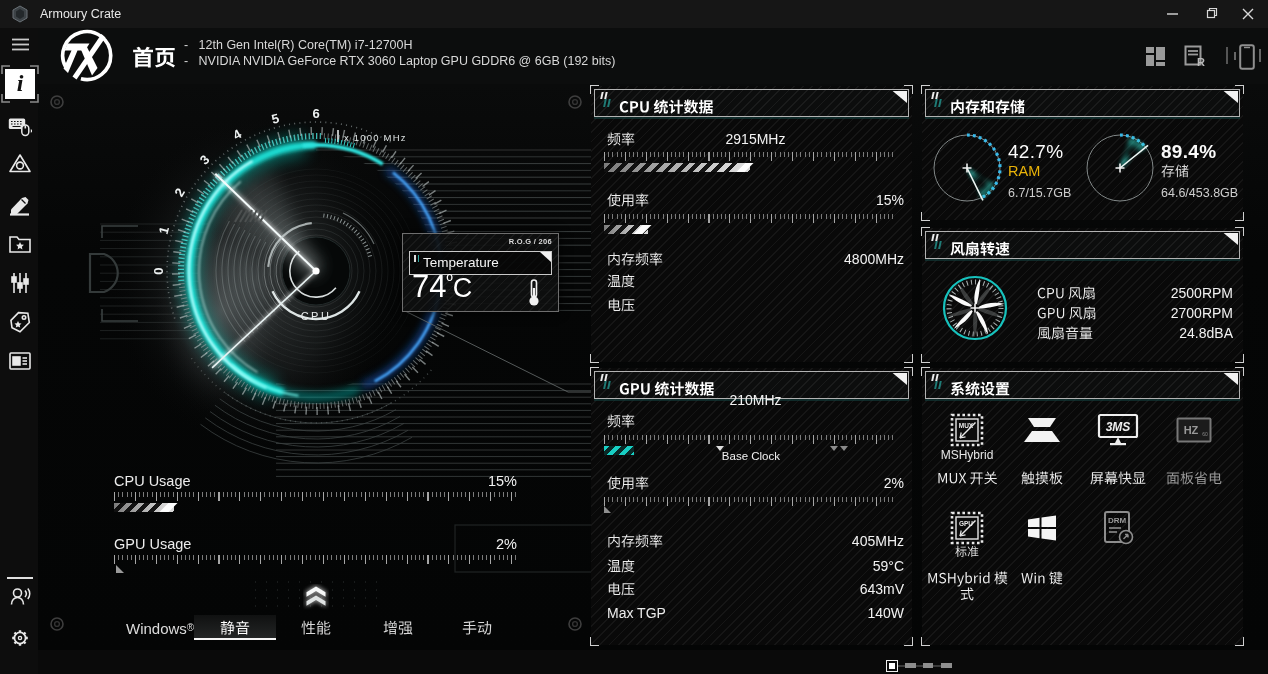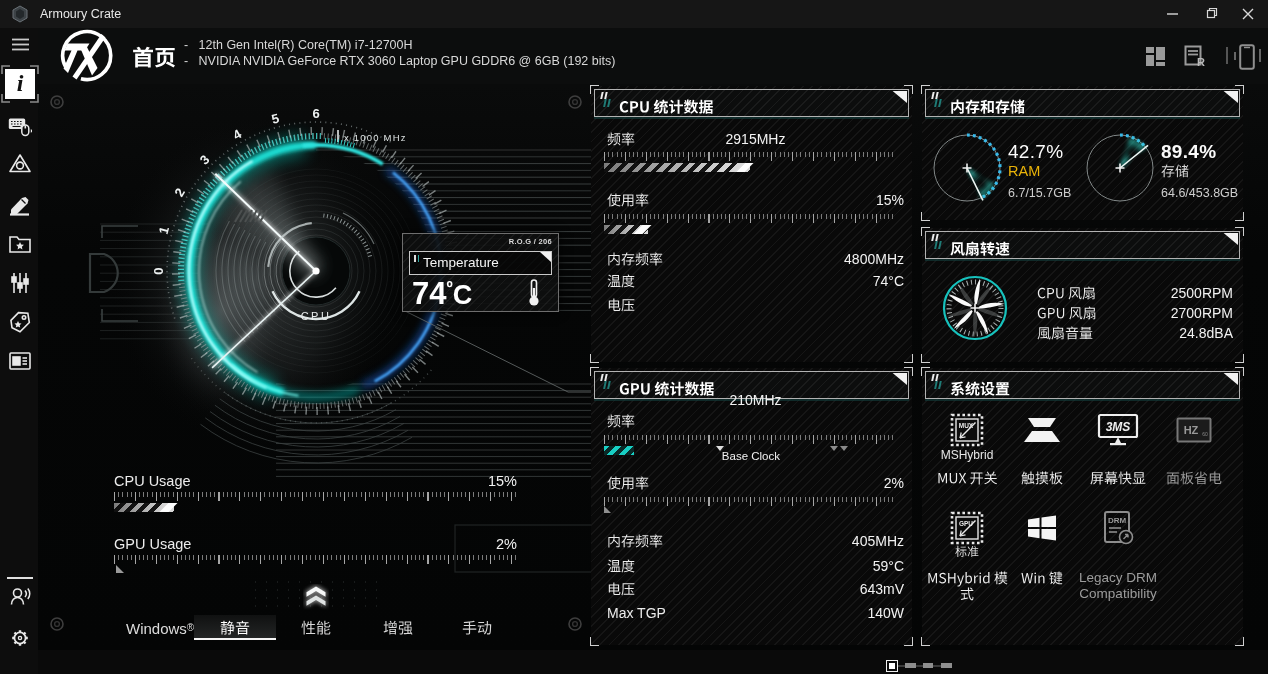--- a/index.html
+++ b/index.html
@@ -218,21 +218,21 @@
 </svg>
 <div class="abs hatch" style="left:402px;top:233px;width:157px;height:79px;
  background-color:rgba(14,15,15,0.93);border:1px solid #6e6e6e;box-shadow:0 0 10px rgba(0,0,0,0.8)">
  <div class="abs" style="right:6px;top:3px;font-size:7.5px;color:#dcdcdc;letter-spacing:0.3px;font-weight:bold">R.O.G / 206</div>
  <div class="abs" style="left:6px;top:17px;width:143px;height:24px;border:1px solid #c9c9c9;background:rgba(4,5,5,0.65)">
    <div class="abs" style="left:4px;top:3px;width:1.8px;height:7px;background:#ddd"></div>
    <div class="abs" style="left:7.5px;top:3px;width:1.8px;height:7px;background:#2ea8a0"></div>
    <div class="abs" style="left:13px;top:3px;font-size:13.5px;color:#f5f5f5">Temperature</div>
    <div class="abs" style="right:0;top:0;width:11px;height:10px;background:#f2f2f2;clip-path:polygon(100% 0,0 0,100% 100%)"></div>
  </div>
- <div class="abs" style="left:9px;top:42px;font-size:31px;font-weight:bold;color:#fff;letter-spacing:0">74<span style="font-size:17px;vertical-align:10px">º</span><span style="font-size:27px">C</span></div>
+ <div class="abs" style="left:9px;top:35px;font-size:31px;font-weight:normal;color:#fff;letter-spacing:0">74<span style="font-size:17px;vertical-align:10px">º</span><span style="font-size:27px">C</span></div>
  <svg class="abs" style="left:122px;top:44px" width="18" height="30" viewBox="0 0 18 30">
    <rect x="6.5" y="2" width="5" height="17" rx="2.5" fill="none" stroke="#f0f0f0" stroke-width="1.6"></rect>
    <circle cx="9" cy="23" r="4.6" fill="#f0f0f0"></circle>
         <rect x="7.9" y="10" width="2.2" height="11" fill="#f0f0f0"></rect>
  </svg>
 </div>
 <div class="lab" style="left:114px;top:473px;font-size:14.5px">CPU Usage</div>
     <div class="val" style="left:114px;top:473px;width:403px;text-align:right;font-size:14.5px">15%</div>
     <div class="ruler" style="left:114px;top:492px;width:403px"></div>
     <div class="hbar" style="left:114px;top:503px;width:60px">
@@ -367,21 +367,20 @@
     <div class="hbar" style="left:604px;top:225px;width:44px">
       <span class="tip"></span>
     </div>
 <svg class="z" style="position:absolute;left:607px;top:248.2px;width:56px;height:16.2px;color:#ececec;" viewBox="0 0 56 16.2">
       <path fill="currentColor" d="M1.4 6.9V17.4H2.4V7.9H6.5C6.4 9.8 5.9 12.1 2.8 13.7C3 13.9 3.4 14.3 3.5 14.5C5.4 13.4 6.4 12.1 7 10.8C8.3 11.9 9.7 13.4 10.4 14.3L11.3 13.7C10.4 12.6 8.7 11 7.3 9.7C7.4 9.1 7.5 8.5 7.5 7.9H11.6V16C11.6 16.2 11.5 16.3 11.3 16.3C11 16.3 10 16.3 9 16.3C9.2 16.6 9.4 17.1 9.4 17.3C10.7 17.3 11.5 17.3 12 17.2C12.5 17 12.6 16.7 12.6 16V6.9H7.5V4.5H6.5V6.9ZM22.6 11.4V12.5H18.7V13.5H22.6V16.1C22.6 16.3 22.5 16.4 22.3 16.4C22 16.4 21.2 16.4 20.3 16.4C20.4 16.6 20.6 17.1 20.6 17.3C21.8 17.3 22.6 17.3 23.1 17.2C23.5 17 23.6 16.7 23.6 16.1V13.5H27.4V12.5H23.6V11.7C24.7 11.1 25.8 10.2 26.5 9.4L25.8 8.8L25.6 8.9H19.9V9.9H24.7C24.1 10.4 23.3 11 22.6 11.4ZM19.4 4.5C19.2 5.1 19 5.7 18.8 6.3H14.9V7.3H18.4C17.4 9.3 16.1 11.1 14.4 12.3C14.6 12.5 14.9 12.9 15 13.2C15.6 12.8 16.1 12.3 16.6 11.8V17.3H17.7V10.5C18.4 9.5 19 8.4 19.5 7.3H27.1V6.3H19.9C20.1 5.8 20.3 5.3 20.5 4.7ZM37.8 9.2C37.8 14.1 37.6 15.7 34.2 16.7C34.4 16.8 34.7 17.2 34.8 17.4C38.4 16.4 38.7 14.4 38.7 9.2ZM38.2 15.1C39.1 15.8 40.3 16.8 40.9 17.4L41.6 16.7C41 16.1 39.7 15.1 38.8 14.5ZM34 10.8C33.3 13.7 31.7 15.7 28.7 16.6C28.9 16.8 29.1 17.1 29.2 17.4C32.4 16.3 34.1 14.2 34.9 11ZM29.9 10.7C29.6 11.7 29.1 12.8 28.5 13.5C28.8 13.6 29.1 13.8 29.3 14C29.9 13.2 30.4 12 30.7 10.9ZM35.6 7.7V14.3H36.5V8.5H40V14.3H40.9V7.7H38.4L38.9 6.2H41.3V5.3H35.3V6.2H37.9C37.8 6.7 37.6 7.3 37.4 7.7ZM29.6 5.7V8.8H28.5V9.8H31.5V14H32.4V9.8H35V8.8H32.7V7.1H34.7V6.2H32.7V4.5H31.7V8.8H30.5V5.7ZM53.6 7.2C53.1 7.8 52.2 8.6 51.6 9L52.4 9.5C53 9.1 53.8 8.4 54.5 7.8ZM42.8 11.5 43.3 12.4C44.2 11.9 45.4 11.3 46.5 10.7L46.3 9.9C45 10.5 43.7 11.2 42.8 11.5ZM43.2 7.9C43.9 8.3 44.9 9 45.3 9.5L46.1 8.9C45.6 8.4 44.7 7.7 43.9 7.3ZM51.5 10.5C52.4 11.1 53.6 12 54.2 12.5L55 11.9C54.4 11.3 53.2 10.5 52.2 10ZM42.7 13.4V14.4H48.4V17.4H49.6V14.4H55.3V13.4H49.6V12.3H48.4V13.4ZM48.1 4.6C48.3 5 48.6 5.4 48.7 5.7H43V6.7H48.1C47.7 7.4 47.2 8 47.1 8.1C46.8 8.4 46.6 8.5 46.4 8.6C46.5 8.8 46.7 9.3 46.7 9.5C46.9 9.4 47.2 9.3 48.9 9.2C48.2 9.9 47.6 10.4 47.3 10.7C46.8 11 46.5 11.3 46.2 11.4C46.3 11.6 46.4 12.1 46.5 12.3C46.7 12.1 47.2 12.1 50.9 11.7C51.1 12 51.2 12.2 51.3 12.5L52.1 12.1C51.8 11.4 51.1 10.4 50.5 9.7L49.7 10C50 10.3 50.2 10.6 50.4 10.9L47.9 11.1C49.2 10.2 50.4 8.9 51.5 7.6L50.7 7.1C50.4 7.5 50 7.9 49.7 8.3L47.9 8.4C48.4 7.9 48.8 7.3 49.2 6.7H55.2V5.7H50C49.8 5.3 49.4 4.8 49.1 4.4Z"></path>
     </svg>
     <div class="val" style="left:607px;top:251px;width:297px;text-align:right">4800MHz</div>
 <svg class="z" style="position:absolute;left:607px;top:270.2px;width:28px;height:16.2px;color:#ececec;" viewBox="0 0 28 16.2">
       <path fill="currentColor" d="M6.2 8.2H11V9.6H6.2ZM6.2 6H11V7.3H6.2ZM5.2 5.1V10.5H12V5.1ZM1.4 5.4C2.3 5.8 3.4 6.4 3.9 6.9L4.5 6.1C3.9 5.6 2.8 5 1.9 4.6ZM0.5 9.2C1.4 9.6 2.6 10.3 3.1 10.7L3.7 9.9C3.1 9.4 2 8.8 1.1 8.5ZM0.9 16.5 1.8 17.1C2.6 15.8 3.5 14.1 4.2 12.6L3.4 12C2.7 13.5 1.6 15.4 0.9 16.5ZM3.6 16V17H13.5V16H12.5V11.6H4.8V16ZM5.7 16V12.6H7.1V16ZM7.9 16V12.6H9.3V16ZM10.1 16V12.6H11.5V16ZM19.4 7.2V8.4H17.1V9.3H19.4V11.6H24.9V9.3H27.1V8.4H24.9V7.2H23.8V8.4H20.4V7.2ZM23.8 9.3V10.8H20.4V9.3ZM24.6 13.4C24 14.1 23.1 14.7 22.1 15.1C21.1 14.7 20.3 14.1 19.7 13.4ZM17.3 12.5V13.4H19.2L18.7 13.6C19.3 14.4 20 15 21 15.6C19.6 16 18.2 16.3 16.7 16.4C16.8 16.6 17 17 17.1 17.3C18.9 17.1 20.6 16.7 22.1 16.1C23.5 16.8 25.1 17.1 26.9 17.4C27 17.1 27.2 16.7 27.5 16.4C25.9 16.3 24.5 16 23.2 15.6C24.5 14.9 25.5 14 26.1 12.8L25.5 12.5L25.3 12.5ZM20.6 4.7C20.8 5 21 5.5 21.2 5.9H15.8V9.7C15.8 11.8 15.7 14.8 14.5 16.9C14.8 17 15.2 17.2 15.5 17.4C16.6 15.1 16.8 11.9 16.8 9.7V6.9H27.3V5.9H22.4C22.2 5.4 21.9 4.9 21.7 4.4Z"></path>
     </svg>
-    <div class="val" style="left:607px;top:273px;width:297px;text-align:right">74°C</div>
 <svg class="z" style="position:absolute;left:607px;top:294.2px;width:28px;height:16.2px;color:#ececec;" viewBox="0 0 28 16.2">
       <path fill="currentColor" d="M6.3 10.5V12.5H2.9V10.5ZM7.4 10.5H11V12.5H7.4ZM6.3 9.5H2.9V7.5H6.3ZM7.4 9.5V7.5H11V9.5ZM1.8 6.5V14.4H2.9V13.6H6.3V15C6.3 16.7 6.8 17.1 8.4 17.1C8.7 17.1 11.1 17.1 11.5 17.1C13 17.1 13.3 16.4 13.5 14.3C13.1 14.2 12.7 14 12.4 13.8C12.3 15.6 12.2 16.1 11.4 16.1C10.9 16.1 8.8 16.1 8.4 16.1C7.6 16.1 7.4 15.9 7.4 15.1V13.6H12.1V6.5H7.4V4.5H6.3V6.5ZM23.6 12.4C24.3 13.1 25.2 14 25.6 14.7L26.4 14.1C26 13.5 25.1 12.6 24.3 11.9ZM15.6 5.2V9.7C15.6 11.8 15.5 14.7 14.4 16.8C14.7 16.9 15.1 17.2 15.3 17.4C16.4 15.2 16.6 11.9 16.6 9.7V6.2H27.4V5.2ZM21.4 6.9V9.9H17.6V10.9H21.4V15.8H16.7V16.8H27.3V15.8H22.5V10.9H26.7V9.9H22.5V6.9Z"></path>
     </svg>
 <svg class="z" style="position:absolute;left:607px;top:410.2px;width:28px;height:16.2px;color:#ececec;" viewBox="0 0 28 16.2">
       <path fill="currentColor" d="M9.8 9.2C9.8 14.1 9.6 15.7 6.2 16.7C6.4 16.8 6.7 17.2 6.8 17.4C10.4 16.4 10.7 14.4 10.7 9.2ZM10.2 15.1C11.1 15.8 12.3 16.8 12.9 17.4L13.6 16.7C13 16.1 11.7 15.1 10.8 14.5ZM6 10.8C5.3 13.7 3.7 15.7 0.7 16.6C0.9 16.8 1.1 17.1 1.2 17.4C4.4 16.3 6.1 14.2 6.9 11ZM1.9 10.7C1.6 11.7 1.1 12.8 0.5 13.5C0.8 13.6 1.1 13.8 1.3 14C1.9 13.2 2.4 12 2.7 10.9ZM7.6 7.7V14.3H8.5V8.5H12V14.3H12.9V7.7H10.4L10.9 6.2H13.3V5.3H7.3V6.2H9.9C9.8 6.7 9.6 7.3 9.4 7.7ZM1.6 5.7V8.8H0.5V9.8H3.5V14H4.4V9.8H7V8.8H4.7V7.1H6.7V6.2H4.7V4.5H3.7V8.8H2.5V5.7ZM25.6 7.2C25.1 7.8 24.2 8.6 23.6 9L24.4 9.5C25 9.1 25.8 8.4 26.5 7.8ZM14.8 11.5 15.3 12.4C16.2 11.9 17.4 11.3 18.5 10.7L18.3 9.9C17 10.5 15.7 11.2 14.8 11.5ZM15.2 7.9C15.9 8.3 16.9 9 17.3 9.5L18.1 8.9C17.6 8.4 16.7 7.7 15.9 7.3ZM23.5 10.5C24.4 11.1 25.6 12 26.2 12.5L27 11.9C26.4 11.3 25.2 10.5 24.2 10ZM14.7 13.4V14.4H20.4V17.4H21.6V14.4H27.3V13.4H21.6V12.3H20.4V13.4ZM20.1 4.6C20.3 5 20.6 5.4 20.7 5.7H15V6.7H20.1C19.7 7.4 19.2 8 19.1 8.1C18.8 8.4 18.6 8.5 18.4 8.6C18.5 8.8 18.7 9.3 18.7 9.5C18.9 9.4 19.2 9.3 20.9 9.2C20.2 9.9 19.6 10.4 19.3 10.7C18.8 11 18.5 11.3 18.2 11.4C18.3 11.6 18.4 12.1 18.5 12.3C18.7 12.1 19.2 12.1 22.9 11.7C23.1 12 23.2 12.2 23.3 12.5L24.1 12.1C23.8 11.4 23.1 10.4 22.5 9.7L21.7 10C22 10.3 22.2 10.6 22.4 10.9L19.9 11.1C21.2 10.2 22.4 8.9 23.5 7.6L22.7 7.1C22.4 7.5 22 7.9 21.7 8.3L19.9 8.4C20.4 7.9 20.8 7.3 21.2 6.7H27.2V5.7H22C21.8 5.3 21.4 4.8 21.1 4.4Z"></path>
     </svg>
     <div class="val" style="left:607px;top:392px;width:297px;text-align:center">210MHz</div>
 <div class="ruler" style="left:604px;top:435px;width:292px"></div>
     <div class="hbar teal" style="left:604px;top:446px;width:30px"></div>
 <div class="abs" style="left:716px;top:446px;width:0;height:0;border-top:5px solid #dedede;border-left:4px solid rgba(0,0,0,0);border-right:4px solid rgba(0,0,0,0)"></div>
@@ -538,21 +537,20 @@
       <path fill="currentColor" d="M2.5 16.2H4.1L5.6 10.1C5.8 9.2 6 8.5 6.1 7.7H6.2C6.3 8.5 6.5 9.2 6.7 10.1L8.2 16.2H9.8L11.9 6H10.7L9.6 11.6C9.4 12.7 9.2 13.8 9 14.9H8.9C8.7 13.8 8.5 12.7 8.2 11.6L6.8 6H5.6L4.2 11.6C3.9 12.7 3.7 13.8 3.4 14.9H3.4C3.2 13.8 3 12.7 2.8 11.6L1.7 6H0.4ZM13.6 16.2H14.9V8.6H13.6ZM14.2 7.1C14.7 7.1 15.1 6.7 15.1 6.2C15.1 5.7 14.7 5.4 14.2 5.4C13.7 5.4 13.4 5.7 13.4 6.2C13.4 6.7 13.7 7.1 14.2 7.1ZM17.4 16.2H18.7V10.7C19.5 10 20 9.6 20.8 9.6C21.8 9.6 22.2 10.2 22.2 11.6V16.2H23.5V11.4C23.5 9.5 22.8 8.4 21.2 8.4C20.1 8.4 19.3 9 18.6 9.7H18.6L18.5 8.6H17.4ZM28.5 11.4V12.3H30.1V15.1C30.1 15.7 29.7 16.2 29.4 16.4C29.6 16.6 29.9 17 30 17.2C30.2 16.9 30.5 16.7 32.7 15.1C32.6 15 32.5 14.6 32.4 14.3L31 15.3V12.3H32.6V11.4H31V9.5H32.4V8.6H29.1C29.4 8.1 29.8 7.6 30 7H32.5V6H30.5C30.6 5.6 30.8 5.1 30.9 4.7L30 4.4C29.6 5.9 29 7.2 28.2 8.1C28.4 8.3 28.7 8.8 28.8 9L29.1 8.6V9.5H30.1V11.4ZM35.9 5.6V6.4H37.6V7.5H35.6V8.3H37.6V9.4H35.9V10.2H37.6V11.3H35.9V12.1H37.6V13.2H35.5V14.1H37.6V15.8H38.4V14.1H41V13.2H38.4V12.1H40.7V11.3H38.4V10.2H40.5V8.3H41.3V7.5H40.5V5.6H38.4V4.5H37.6V5.6ZM38.4 8.3H39.7V9.4H38.4ZM38.4 7.5V6.4H39.7V7.5ZM33 10.5C33 10.5 33.1 10.4 33.2 10.3H34.6C34.5 11.4 34.4 12.4 34.1 13.3C33.9 12.8 33.7 12.2 33.5 11.6L32.8 11.9C33.1 12.8 33.4 13.6 33.7 14.3C33.3 15.4 32.6 16.2 31.9 16.7C32 16.9 32.3 17.2 32.4 17.4C33.2 16.9 33.8 16.2 34.3 15.2C35.5 16.8 37.2 17.2 39.2 17.2H41C41.1 16.9 41.2 16.5 41.3 16.3C40.9 16.3 39.6 16.3 39.2 16.3C37.5 16.3 35.8 15.9 34.7 14.3C35.1 13 35.4 11.5 35.5 9.4L35 9.4L34.9 9.4H34C34.6 8.3 35.2 6.9 35.6 5.5L35.1 5.2L34.8 5.3H32.8V6.3H34.4C34 7.5 33.5 8.6 33.3 8.9C33.1 9.4 32.8 9.7 32.5 9.8C32.7 10 32.9 10.3 33 10.5Z"></path>
     </svg>
 <svg class="abs" style="left:1101px;top:509px" width="34" height="38" viewBox="0 0 34 38">
 <rect x="4" y="3" width="24" height="30" rx="2" fill="none" stroke="#8d8d8d" stroke-width="2"></rect>
 <text x="16" y="14" font-size="8" font-weight="bold" fill="#9a9a9a" font-family="Liberation Sans,sans-serif" text-anchor="middle">DRM</text>
 <line x1="8" y1="19" x2="20" y2="19" stroke="#8d8d8d" stroke-width="1.6"></line>
 <line x1="8" y1="23" x2="16" y2="23" stroke="#8d8d8d" stroke-width="1.6"></line>
 <circle cx="25" cy="28" r="6.5" fill="#0c0c0c" stroke="#8d8d8d" stroke-width="1.6"></circle>
 <path d="M22.5 30 L27 25.5 M27 25.5 h-3 M27 25.5 v3" stroke="#8d8d8d" stroke-width="1.4" fill="none"></path>
 </svg>
-<div class="abs" style="left:1048px;top:570px;width:140px;text-align:center;font-size:13.5px;color:#9c9c9c;line-height:16px">Legacy DRM<br>Compatibility</div>
 <div class="abs" style="left:886px;top:660px;width:12px;height:12px;border:1.5px solid #f0f0f0;background:#0a0a0a">
  <div class="abs" style="left:1.5px;top:1.5px;width:6px;height:6px;background:#fff;border:0.5px solid #fff"></div>
     </div>
 <div class="abs" style="left:898px;top:664.5px;width:46px;height:2px;background:#3a3a3a"></div>
 <div class="abs" style="left:905px;top:663px;width:10.5px;height:5px;background:#8e8e8e"></div>
 <div class="abs" style="left:922.5px;top:663px;width:10.5px;height:5px;background:#8e8e8e"></div>
 <div class="abs" style="left:941px;top:663px;width:11px;height:5px;background:#8e8e8e"></div>
 <div class="abs" style="left:38px;top:28px;width:1230px;height:56px;background:#0c0d0d"></div>
 <svg class="abs" style="left:59px;top:28px" width="56" height="56" viewBox="0 0 56 56">
 <path d="M 47.8 15.1 A 24 24 0 1 0 51.4 33.4" fill="none" stroke="#fff" stroke-width="3.6" transform="rotate(138 28 28)"></path>

